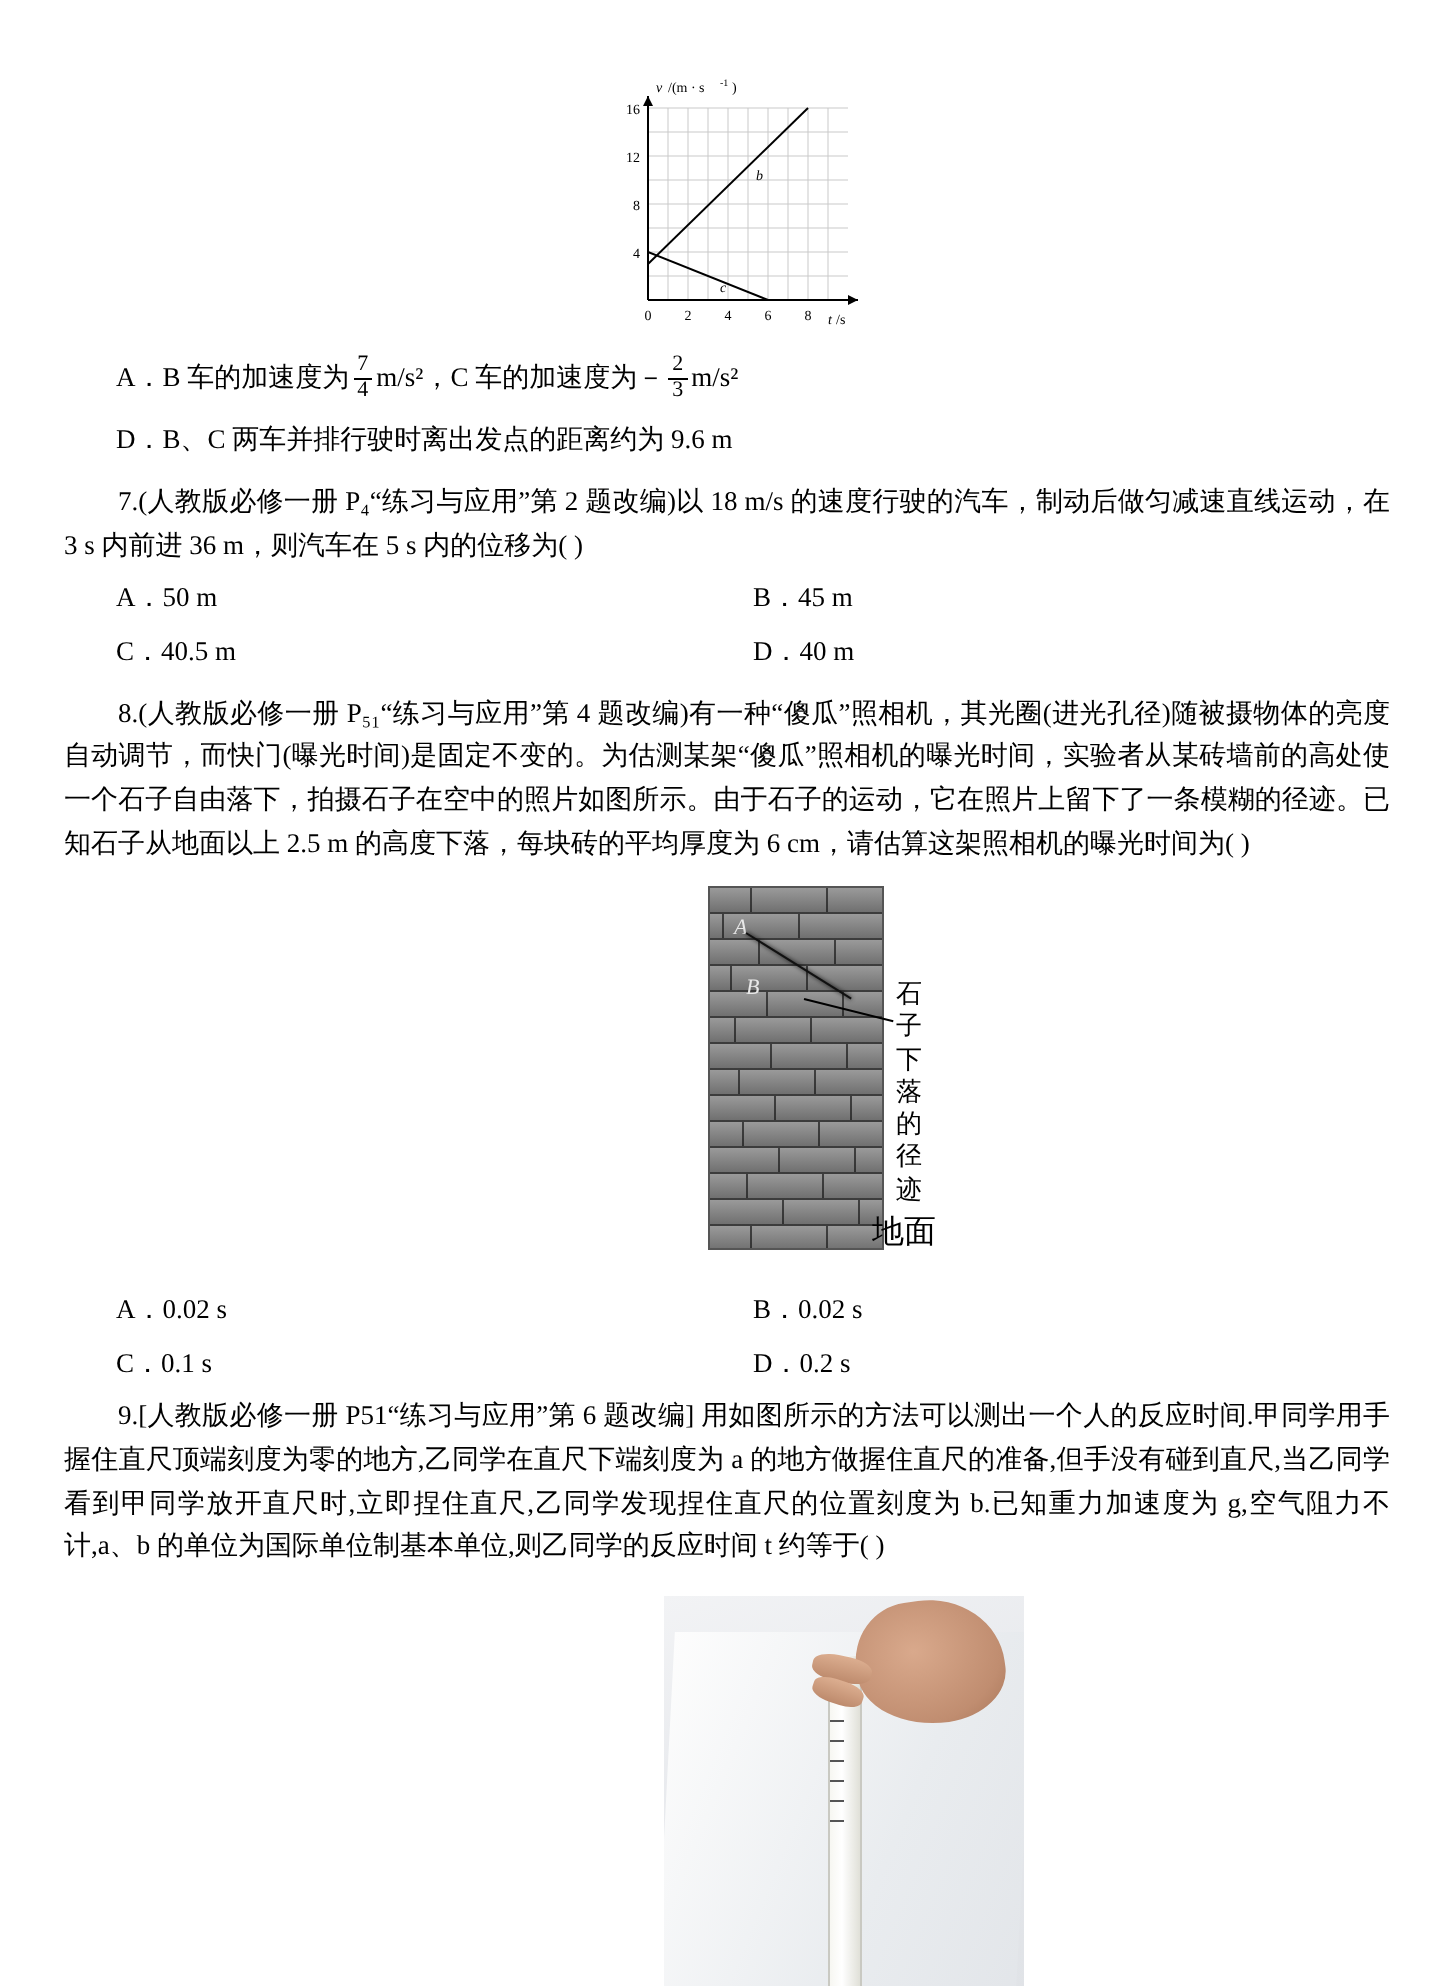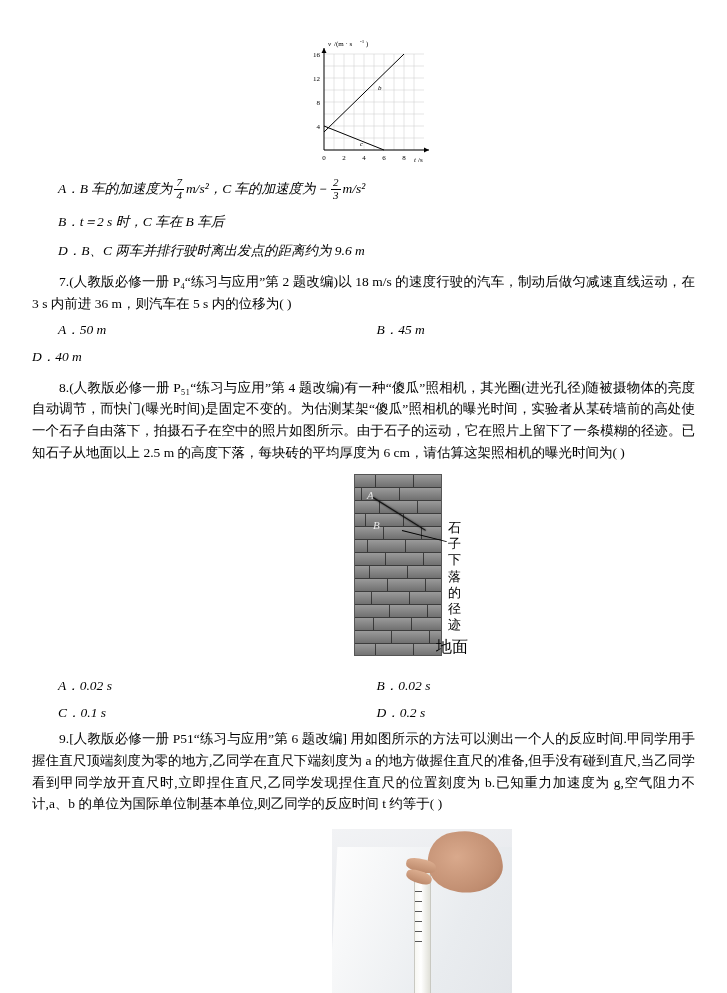--- a/index.html
+++ b/index.html
@@ -26,25 +26,25 @@
     position:absolute;
     left:300px; top:38px;
     width:140px; height:135px;
   }
   .graph-svg{display:block;}
   
   .opts{
     position:relative;
     font-size:13.5px;
     line-height:1.55;
-    font-style:italic;
   }
   .opt-row{
     display:flex;
     width:100%;
+    justify-content:center;
   }
   .opt-col{width:50%;}
   .indent{ text-indent:2em; }
   p{margin:0;}
   .para{
     font-size:13.5px;
     line-height:1.62;
     text-align:justify;
     margin-top:4px;
   }
@@ -233,31 +233,31 @@
       <text x="60" y="108" font-size="7" font-style="italic" font-family="Liberation Serif, serif">c</text>
     </svg>
   </div>
 
   <div class="content" style="top:178px;">
 
     <div class="opts">
       <div style="margin-left:26px;">
         <span>A．B 车的加速度为</span><span class="frac"><span class="num">7</span><span class="den">4</span></span><span>m/s²，C 车的加速度为－</span><span class="frac"><span class="num">2</span><span class="den">3</span></span><span>m/s²</span>
       </div>
-      <div style="margin-left:26px;margin-top:10px;">B．t＝2 s 时，C 车在 B 车后</div>
       <div style="margin-left:26px;margin-top:8px;">D．B、C 两车并排行驶时离出发点的距离约为 9.6 m</div>
     </div>
 
     <p class="para indent" style="margin-top:9px;">7.(人教版必修一册 P₄“练习与应用”第 2 题改编)以 18 m/s 的速度行驶的汽车，制动后做匀减速直线运动，在 3 s 内前进 36 m，则汽车在 5 s 内的位移为(        )</p>
     <div class="opts" style="margin-top:5px;">
       <div class="opt-row">
         <div class="opt-col" style="padding-left:26px;">A．50 m</div>
         <div class="opt-col">B．45 m</div>
       </div>
       <div class="opt-row" style="margin-top:6px;">
+        <div class="opt-col" style="padding-left:26px;">C．40.5 m</div>
         <div class="opt-col">D．40 m</div>
       </div>
     </div>
 
     <p class="para indent" style="margin-top:9px;">8.(人教版必修一册 P₅₁“练习与应用”第 4 题改编)有一种“傻瓜”照相机，其光圈(进光孔径)随被摄物体的亮度自动调节，而快门(曝光时间)是固定不变的。为估测某架“傻瓜”照相机的曝光时间，实验者从某砖墙前的高处使一个石子自由落下，拍摄石子在空中的照片如图所示。由于石子的运动，它在照片上留下了一条模糊的径迹。已知石子从地面以上 2.5 m 的高度下落，每块砖的平均厚度为 6 cm，请估算这架照相机的曝光时间为(        )</p>
 
     <div class="brick-block">
       <div class="brick-img">
         <div class="brick-rows">
           <div class="brick-row" style="top:0px;">

